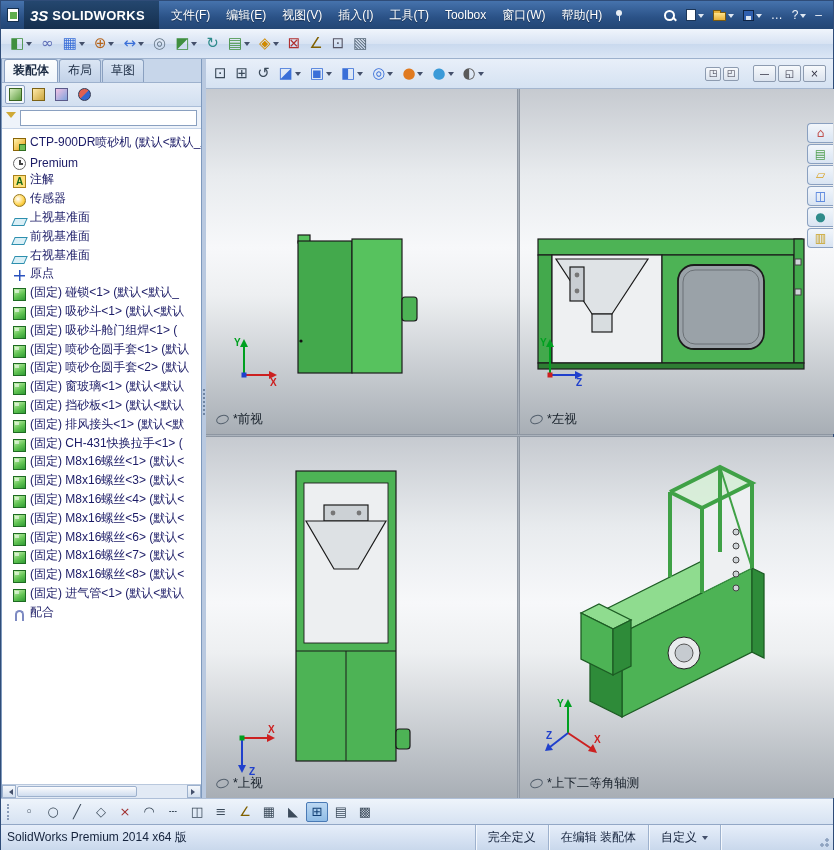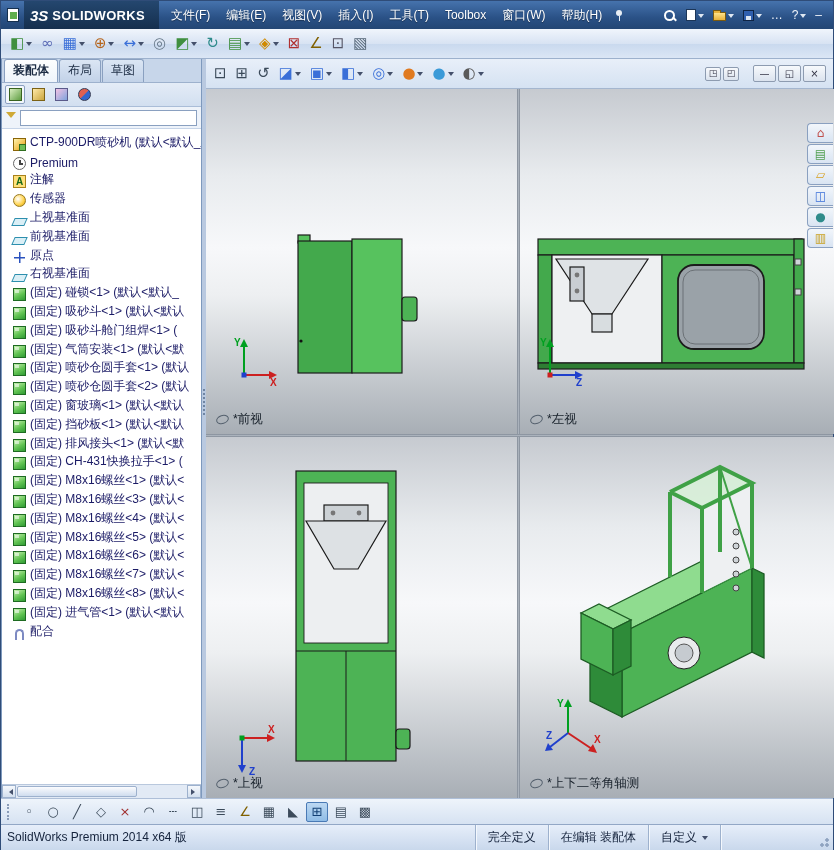--- a/index.html
+++ b/index.html
@@ -320,49 +320,45 @@
             <span class="tic tic-plane"></span>
             <span class="tree-label">上视基准面</span>
           </div>
 
           <div class="tree-row">
             <span class="tic tic-plane"></span>
             <span class="tree-label">前视基准面</span>
           </div>
 
           <div class="tree-row">
+            <span class="tic tic-plane"></span>
+            <span class="tree-label">右视基准面</span>
+          </div>
+
+          <div class="tree-row">
             <span class="tic tic-origin"></span>
             <span class="tree-label">原点</span>
           </div>
 
-          <div class="tree-row">
-            <span class="tic tic-plane"></span>
-            <span class="tree-label">右视基准面</span>
-          </div>
-
 
           <div class="tree-row">
             <span class="tic tic-part"></span>
             <span class="tree-label">(固定) 碰锁&lt;1&gt; (默认&lt;默认_</span>
           </div>
 
           <div class="tree-row">
             <span class="tic tic-part"></span>
             <span class="tree-label">(固定) 吸砂斗&lt;1&gt; (默认&lt;默认</span>
           </div>
 
           <div class="tree-row">
             <span class="tic tic-part"></span>
             <span class="tree-label">(固定) 吸砂斗舱门组焊&lt;1&gt; (</span>
           </div>
 
-          <div class="tree-row">
-            <span class="tic tic-part"></span>
-            <span class="tree-label">(固定) 气筒安装&lt;1&gt; (默认&lt;默</span>
-          </div>
 
           <div class="tree-row">
             <span class="tic tic-part"></span>
             <span class="tree-label">(固定) 喷砂仓圆手套&lt;1&gt; (默认</span>
           </div>
 
           <div class="tree-row">
             <span class="tic tic-part"></span>
             <span class="tree-label">(固定) 喷砂仓圆手套&lt;2&gt; (默认</span>
           </div>

